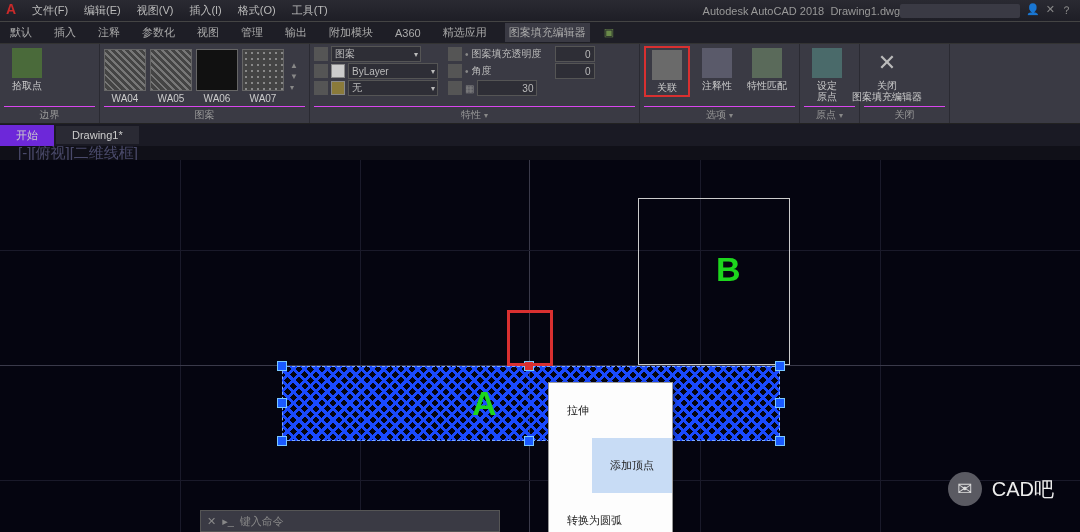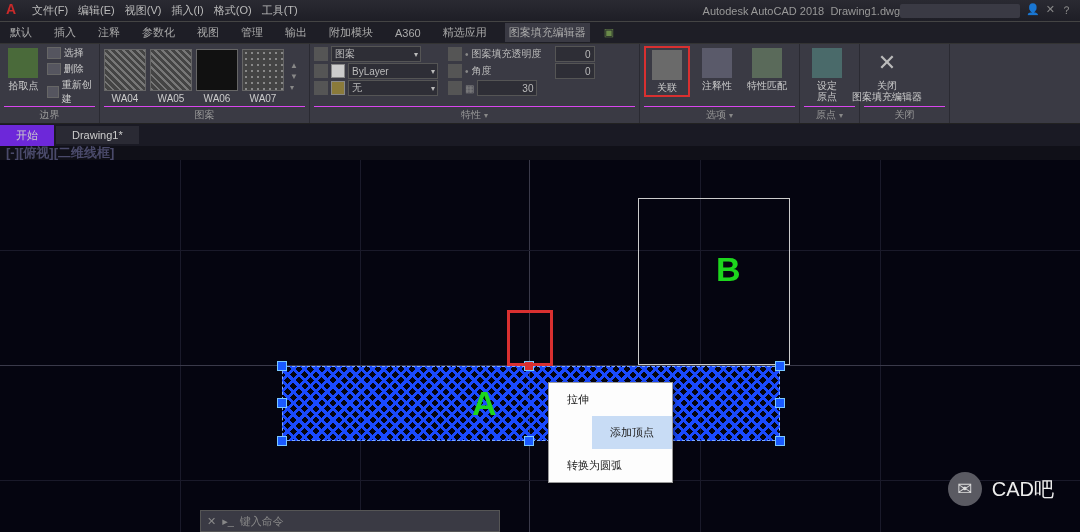--- a/index.html
+++ b/index.html
@@ -1,20 +1,20 @@
 <!DOCTYPE html>
 <html><head>
 <meta charset="utf-8">
 <style>
   * { box-sizing: border-box; margin: 0; padding: 0; font-family: "Microsoft YaHei", sans-serif; }
   body { width: 1080px; height: 532px; background: #0a0a14; overflow: hidden; position: relative; }
   
   .titlebar { height: 22px; background: linear-gradient(#2a2a32,#1e1e26); display: flex; align-items: center; color: #888; font-size: 11px; border-bottom: 1px solid #444; }
   .titlebar .logo { width: 20px; height: 20px; margin: 0 6px; color: #c92a2a; font-weight: bold; font-size: 14px; }
-  .titlebar .menus { display: flex; gap: 10px; color: #bbb; }
+  .titlebar .menus { display: flex; gap: 16px; color: #bbb; }
   .titlebar .center { flex: 1; text-align: right; color: #999; }
   .titlebar .search { width: 120px; height: 14px; background: #3a3a44; border-radius: 2px; margin-right: 6px; }
   .titlebar .right-icons { display: flex; gap: 6px; color: #888; margin-right: 8px; }
   
   .tabbar { height: 22px; background: #1e1e26; display: flex; align-items: center; color: #aaa; font-size: 11px; padding-left: 6px; gap: 14px; border-bottom: 1px solid #333; }
   .tabbar .tab { padding: 2px 4px; }
   .tabbar .tab.active { background: #3a3a44; }
   
   .ribbon { height: 80px; background: #3a3a44; display: flex; border-bottom: 1px solid #222; color: #ccc; font-size: 10px; }
   .ribbon-group { border-right: 1px solid #2a2a32; display: flex; flex-direction: column; justify-content: space-between; padding: 2px 4px 0 4px; }
@@ -41,41 +41,41 @@
   
   .big-btn { width: 46px; display:flex; flex-direction:column; align-items:center; gap:2px; padding-top:2px;}
   .big-btn .ic { width:30px; height:30px; background:#555; }
   .big-btn .lbl { font-size:10px; text-align:center; line-height:1.1;}
   .redbox { border:2px solid #d93030 !important; }
   
   .doctabs { height: 22px; background: #1a1a24; display: flex; align-items: center; font-size: 11px; color: #ccc; }
   .doctabs .dtab { padding: 3px 16px; background: #2a2a34; margin-right: 2px;}
   .doctabs .dtab.first { background:#6d28d9;}
   
-  .hintbar { height: 14px; background:#101018; color:#4a4a6a; font-size:13px; padding-left:6px; display:flex; align-items:center;font-weight:bold;}
+  .hintbar { height: 14px; background:#101018; color:#4a4a6a; font-size:15px; padding-left:18px; display:flex; align-items:center;}
   
   .canvas { position: relative; width: 1080px; height: 372px; background: #050510; }
   .gridline-v { position:absolute; top:0; bottom:0; width:1px; background:#1a1a2a;}
   .gridline-h { position:absolute; left:0; right:0; height:1px; background:#1a1a2a;}
   .axis-h { position:absolute; left:0; right:0; height:1px; background:#3a3a4a;}
   .axis-v { position:absolute; top:0; bottom:0; width:1px; background:#3a3a4a;}
   
   .rectB { position:absolute; border:1px solid #ccc; }
   .labelA { position:absolute; color:#1dd61d; font-size:34px; font-weight:bold;}
   .labelB { position:absolute; color:#1dd61d; font-size:34px; font-weight:bold;}
   
   .hatchA { position:absolute; background: repeating-linear-gradient(45deg,#1a4aff,#1a4aff 3px,transparent 3px,transparent 8px), repeating-linear-gradient(-45deg,#1a4aff,#1a4aff 3px,transparent 3px,transparent 8px); border:1px dashed #7aa8ff;}
   .grip { position:absolute; width:10px; height:10px; background:#1a5aff; border:1px solid #7ac8ff;}
   .grip.mid { background:#1a5aff;}
   .grip.red { background:#d93030;}
   
   .redmark { position:absolute; border:3px solid #d93030;}
   
   .ctxmenu { position:absolute; background:#fdfdfd; border:1px solid #999; font-size:11px; color:#222; box-shadow:2px 2px 4px rgba(0,0,0,0.4);}
-  .ctxmenu .mi { padding:9px 18px; white-space:nowrap;}
+  .ctxmenu .mi { padding:20px 18px; white-space:nowrap;}
   .ctxmenu .mi.hl { background:#c8dcf5;margin-left:43px;}
   
   .cmdbar { position:absolute; bottom:0; left:200px; width:300px; height:22px; background:#3a3a44; border:1px solid #555; display:flex; align-items:center; color:#888; font-size:11px; padding-left:6px; gap:6px;}
   
   .watermark { position:absolute; right:26px; bottom:26px; display:flex; align-items:center; gap:10px; color:#eee; font-size:20px;}
   .watermark .wic { width:34px; height:34px; border-radius:50%; background:#5a5a62; display:flex; align-items:center; justify-content:center; color:#ddd; font-size:18px;}
   
   .caret{ font-size:8px; color:#888;}
 </style>
 </head>
@@ -118,34 +118,20 @@
 </div>
 
 <div class="ribbon">
 
   <div class="ribbon-group" style="width:100px;">
     <div class="body">
       <div class="big-btn">
         <div class="ic" style="background:#4a6a3a;"></div>
         <div class="lbl">拾取点</div>
       </div>
-      <div class="mini-stack">
-        <div class="mini-row">
-            <div class="ic"></div>
-            <span>选择</span>
-          </div>
-        <div class="mini-row">
-            <div class="ic"></div>
-            <span>删除</span>
-          </div>
-        <div class="mini-row">
-            <div class="ic"></div>
-            <span>重新创建</span>
-          </div>
-      </div>
     </div>
     <div class="title">边界</div>
   </div>
 
   <div class="ribbon-group" style="width:210px;">
     <div class="body" style="align-items:center;">
       <div class="swatch-wrap">
           <div class="swatch"></div>
           <div class="lbl">WA04</div>
         </div>

